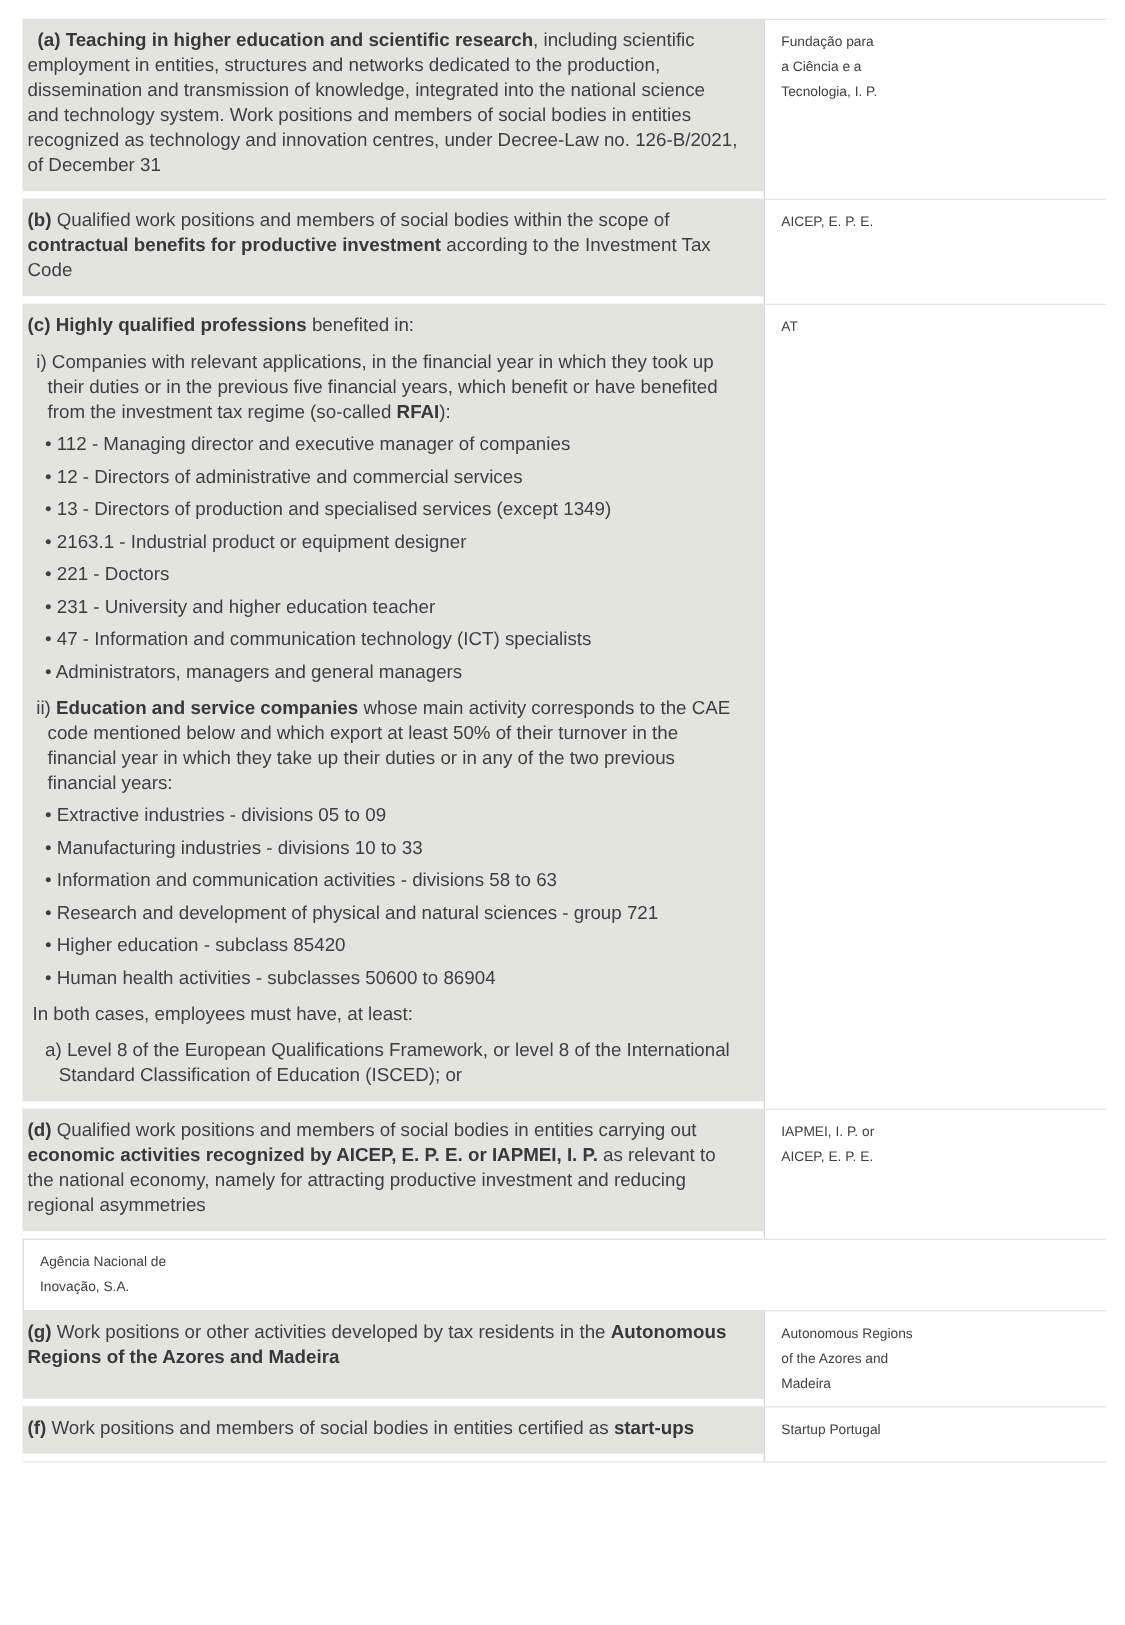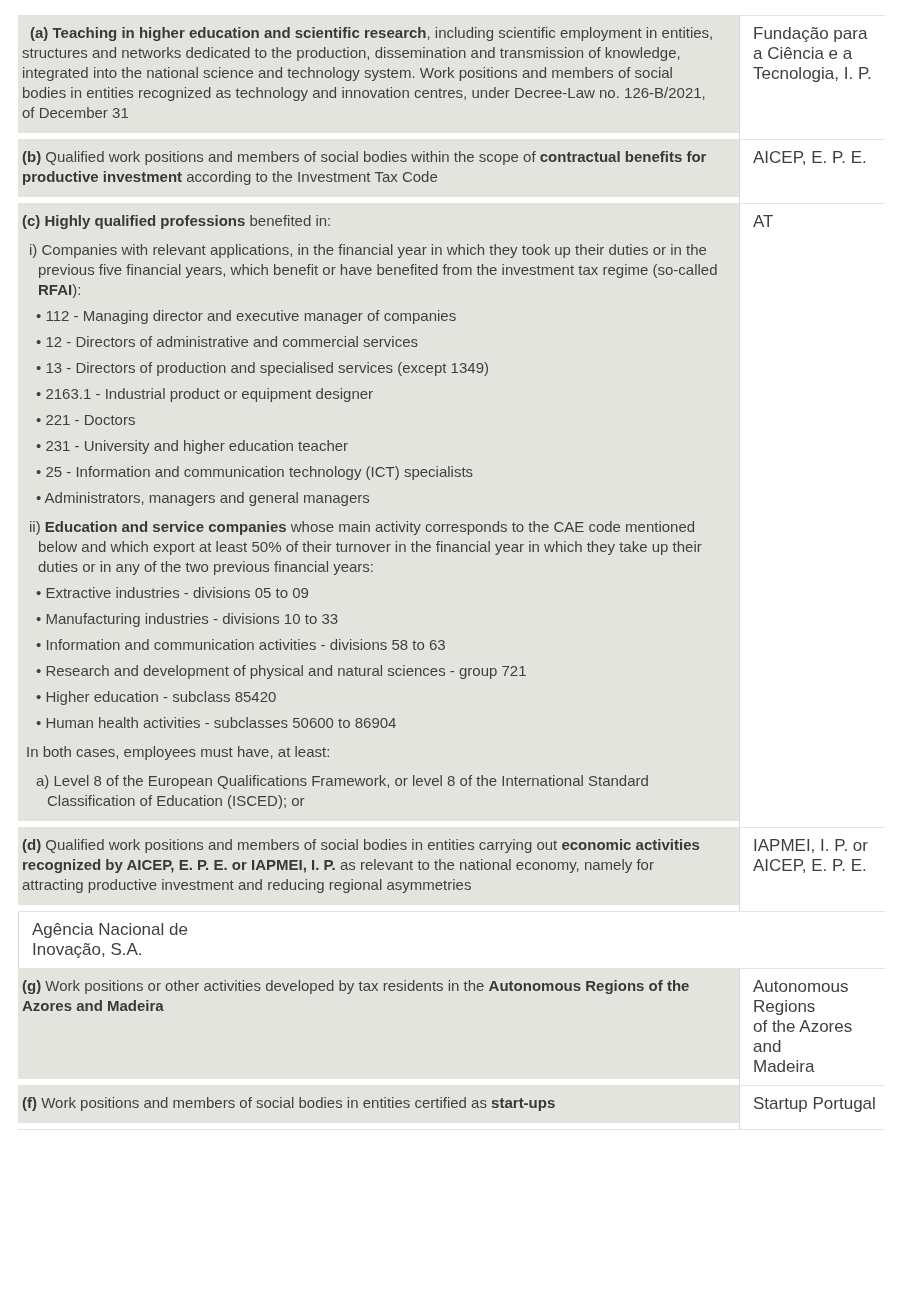--- a/index.html
+++ b/index.html
@@ -28,32 +28,32 @@
     color:var(--accent);font-weight:bold;font-size:15px;
   }
   .hdr-reg{
     flex:1;height:44px;
     border-left:1px solid var(--vline);
     display:flex;align-items:center;justify-content:center;
     color:var(--accent);font-weight:bold;font-size:15px;
   }
   .row{display:flex;}
   .cell-act{
-    width:721px;
+    width:593px;
     background:var(--cellbg);
     padding:8px 20px 10px 4px;
     border-bottom:6px solid #fff;
     font-size:15px;line-height:20px;
   }
   .cell-reg{
     flex:1;
     border-left:1px solid var(--vline);
     border-top:1px solid var(--hline);
     padding:8px 4px 8px 13px;
-    font-size:17px;line-height:20px;
+    font-size:11px;line-height:20px;
     white-space:pre-line;
   }
   .blk{margin:0;}
   .blk + .blk{margin-top:6px;}
   .blk.sub + .blk.sub,
   .blk + .blk.sub,
   .blk + .blk.plain,
   .blk + .blk.alpha{margin-top:9px;}
   .blk.p{margin-left:0;}
   .blk.indent{text-indent:8px;}
@@ -85,21 +85,21 @@
       <div class="row">
         <div class="cell-act">
           <div class="blk p"><span class="b">(c) Highly qualified professions</span><span> benefited in:</span></div>
           <div class="blk sub"><span>i) Companies with relevant applications, in the financial year in which they took up their duties or in the previous five financial years, which benefit or have benefited from the investment tax regime (so-called </span><span class="b">RFAI</span><span>):</span></div>
           <div class="blk bullet"><span>• 112 - Managing director and executive manager of companies</span></div>
           <div class="blk bullet"><span>• 12 - Directors of administrative and commercial services</span></div>
           <div class="blk bullet"><span>• 13 - Directors of production and specialised services (except 1349)</span></div>
           <div class="blk bullet"><span>• 2163.1 - Industrial product or equipment designer</span></div>
           <div class="blk bullet"><span>• 221 - Doctors</span></div>
           <div class="blk bullet"><span>• 231 - University and higher education teacher</span></div>
-          <div class="blk bullet"><span>• 25 - Information and communication technology (ICT) specialists</span></div>
+          <div class="blk bullet"><span>• 47 - Information and communication technology (ICT) specialists</span></div>
           <div class="blk bullet"><span>• Administrators, managers and general managers</span></div>
           <div class="blk sub"><span>ii) </span><span class="b">Education and service companies</span><span> whose main activity corresponds to the CAE code mentioned below and which export at least 50% of their turnover in the financial year in which they take up their duties or in any of the two previous financial years:</span></div>
           <div class="blk bullet"><span>• Extractive industries - divisions 05 to 09</span></div>
           <div class="blk bullet"><span>• Manufacturing industries - divisions 10 to 33</span></div>
           <div class="blk bullet"><span>• Information and communication activities - divisions 58 to 63</span></div>
           <div class="blk bullet"><span>• Research and development of physical and natural sciences - group 721</span></div>
           <div class="blk bullet"><span>• Higher education - subclass 85420</span></div>
           <div class="blk bullet"><span>• Human health activities - subclasses 50600 to 86904</span></div>
           <div class="blk plain"><span>In both cases, employees must have, at least:</span></div>
           <div class="blk alpha"><span>a) Level 8 of the European Qualifications Framework, or level 8 of the International Standard Classification of Education (ISCED); or</span></div>

